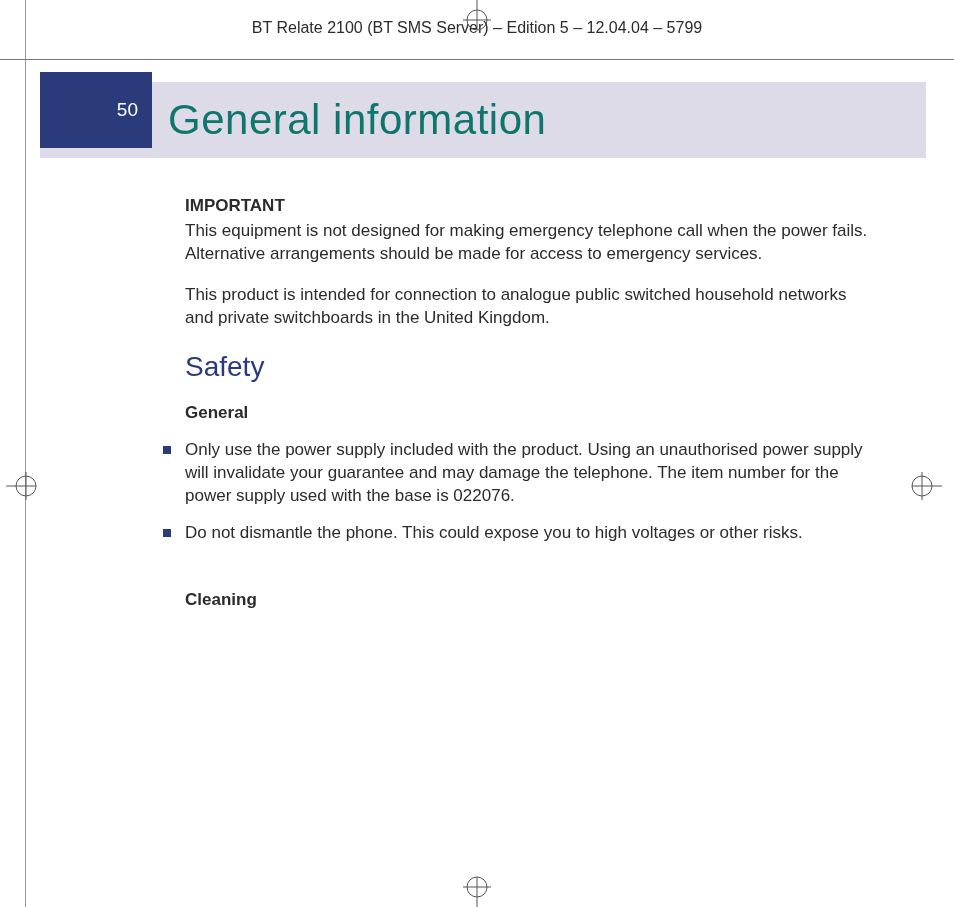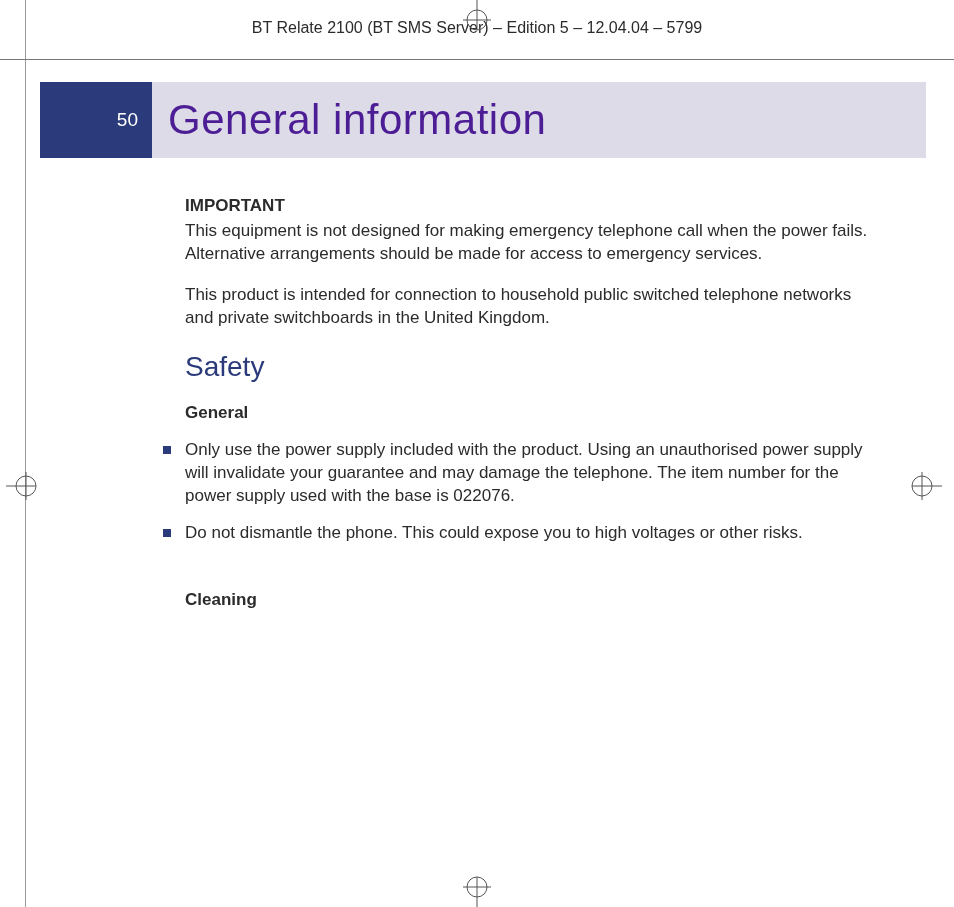--- a/index.html
+++ b/index.html
@@ -59,42 +59,42 @@
     top: 82px;
     left: 40px;
     right: 28px;
     height: 76px;
     background: #dcdbe7;
     display: flex;
     align-items: center;
   }
   .page-num-box {
     position: absolute;
-    top: 82px;
+    top: 72px;
     left: 40px;
     width: 112px;
     height: 76px;
     background: #2a3a7a;
     color: #fff;
     display: flex;
     align-items: center;
     justify-content: flex-end;
     padding-right: 14px;
     font-size: 19px;
   }
   .page-title {
     position: absolute;
     top: 82px;
     left: 168px;
     height: 76px;
     display: flex;
     align-items: center;
     font-size: 42px;
     font-weight: 300;
-    color: #4c1d95;
+    color: #0f766e;
     letter-spacing: 0.5px;
   }
   .content {
     position: absolute;
     top: 195px;
     left: 185px;
     width: 685px;
     font-size: 17px;
     line-height: 1.35;
     color: #2b2b2b;
@@ -165,21 +165,21 @@
 
 <div class="title-band"></div>
 <div class="page-num-box">
   <span>50</span>
 </div>
 <div class="page-title">General information</div>
 
 <div class="content">
   <div class="important-label">IMPORTANT</div>
   <div class="para">This equipment is not designed for making emergency telephone call when the power fails. Alternative arrangements should be made for access to emergency services.</div>
-  <div class="para">This product is intended for connection to household public switched telephone networks and private switchboards in the United Kingdom.</div>
+  <div class="para">This product is intended for connection to analogue public switched household networks and private switchboards in the United Kingdom.</div>
 
   <div class="section-h2">Safety</div>
 
   <div class="sub-h">General</div>
   <ul class="bullet-list">
     <li>Only use the power supply included with the product. Using an unauthorised power supply will invalidate your guarantee and may damage the telephone. The item number for the power supply used with the base is 022076.</li>
     <li>Do not dismantle the phone. This could expose you to high voltages or other risks.</li>
   </ul>
 
   <div class="sub-h">Cleaning</div>

